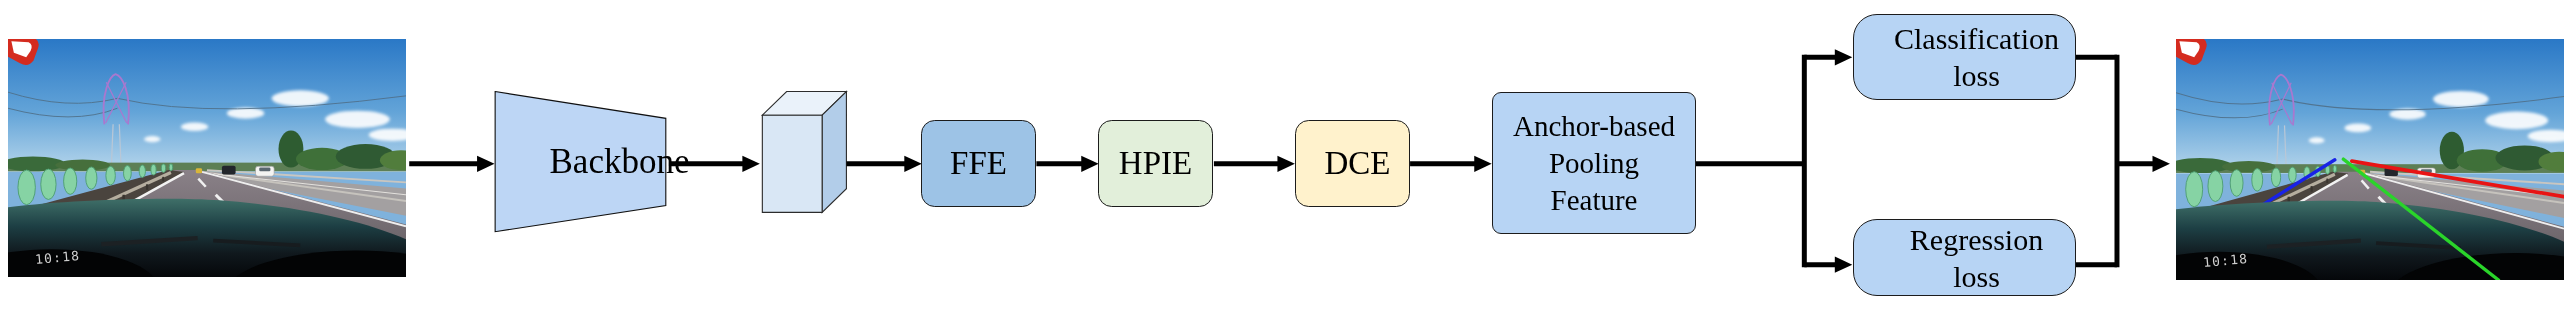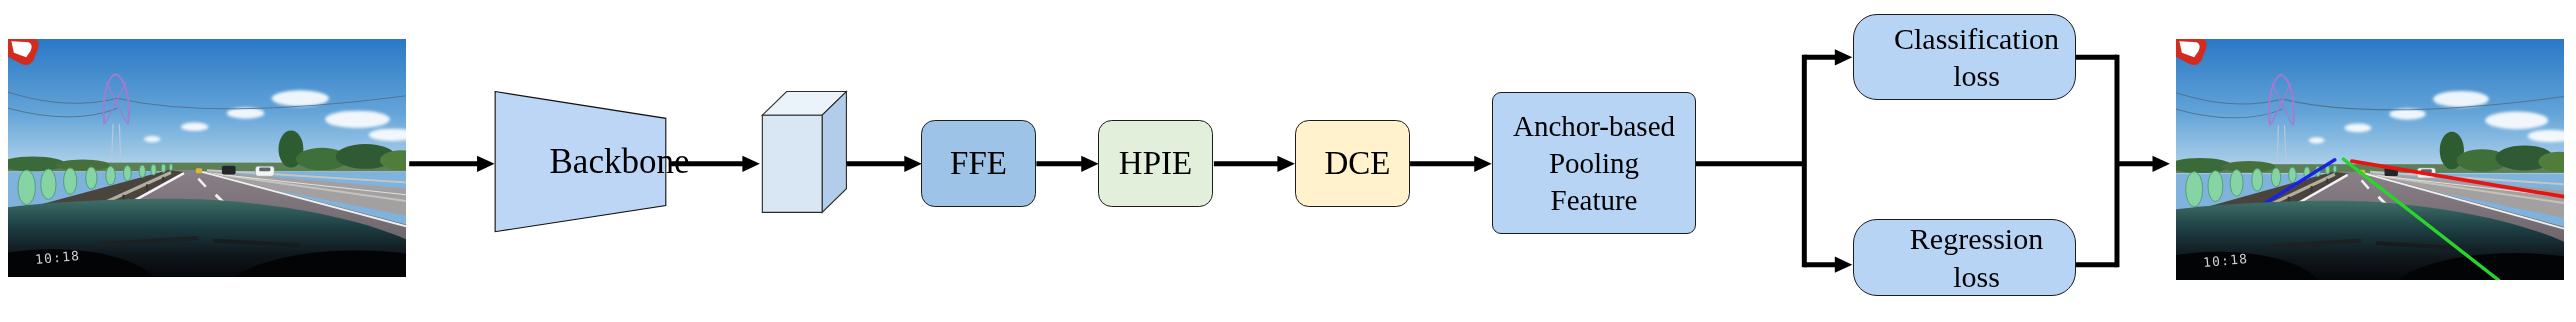--- a/index.html
+++ b/index.html
@@ -196,21 +196,21 @@
   <div class="box anchor" style="background:#B7D4F4;">
     <span>Anchor-based</span>
     <span>Pooling</span>
     <span>Feature</span>
   </div>
 
   <div class="box loss" style="top:13.7px;height:86px;background:#B7D4F4;">
     <span>Classification</span>
     <span>loss</span>
   </div>
-  <div class="box loss" style="top:219px;height:77px;background:#B7D4F4;justify-content:space-between;">
+  <div class="box loss" style="top:219px;height:77px;background:#B7D4F4;">
     <span>Regression</span>
     <span>loss</span>
   </div>
 
   <div class="photo" style="left:2176px;top:39px;width:388px;height:241px;">
     <svg viewBox="0 0 640 385" preserveAspectRatio="none">
       <g>
         <rect x="0" y="0" width="640" height="215" fill="url(#skyG)"></rect>
         <g fill="#ffffff" opacity="0.9" filter="url(#blur2)">
           <ellipse cx="300" cy="142" rx="22" ry="7"></ellipse>

